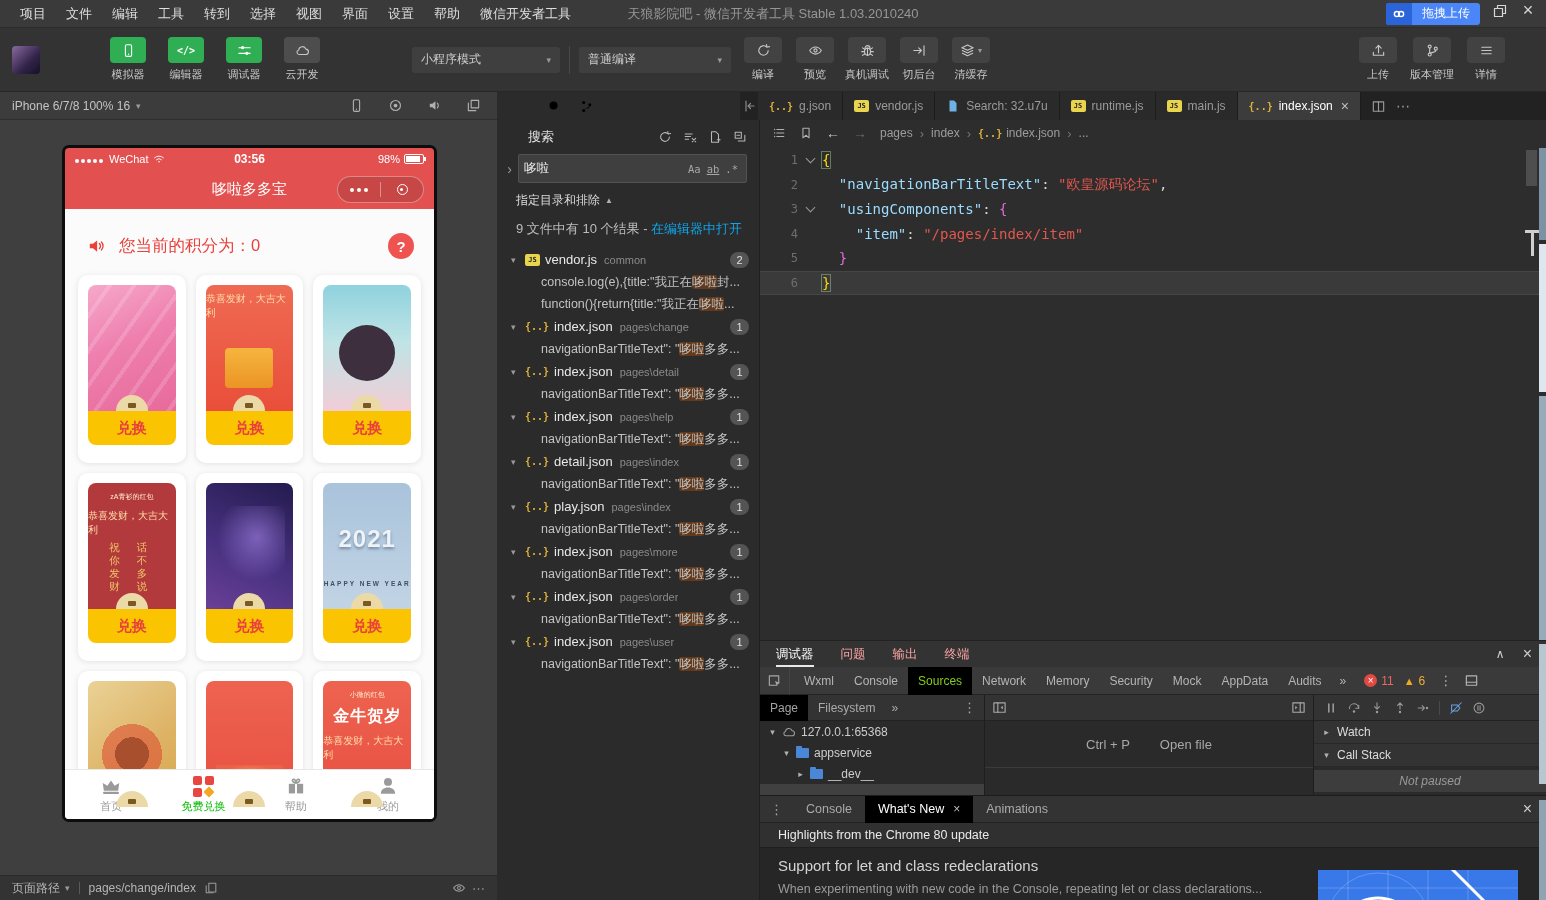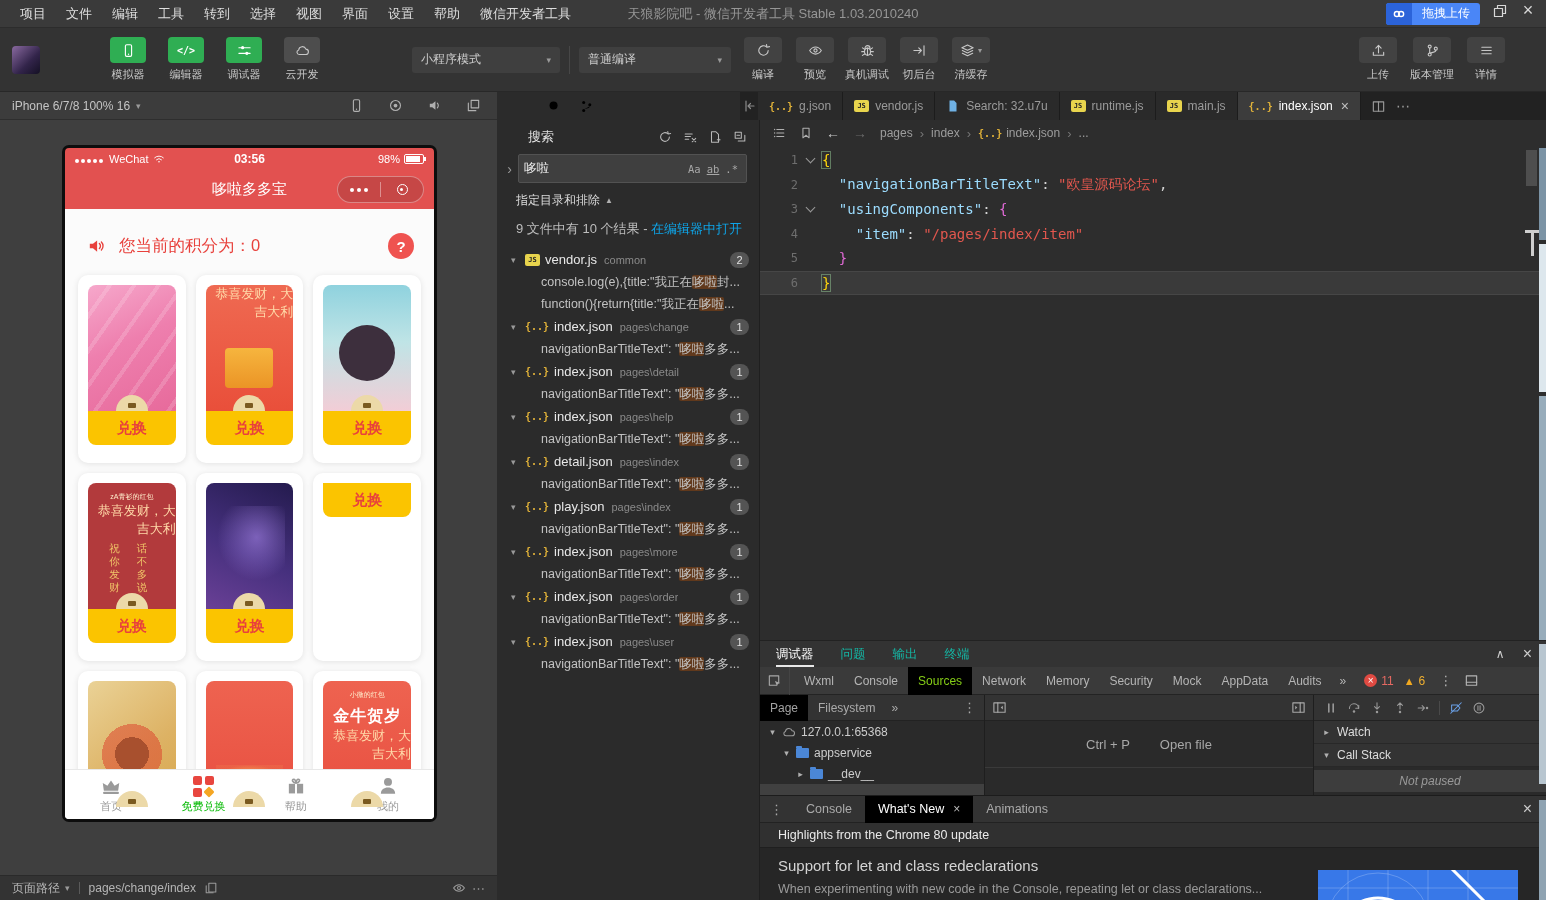--- a/index.html
+++ b/index.html
@@ -94,21 +94,21 @@
 .spk{color:#e8413c;width:18px;height:18px}
 .ptext{color:#e8413c;font-size:16.5px;margin-left:14px}
 .qbtn{margin-left:auto;width:26px;height:26px;border-radius:50%;background:#ef5350;color:#fff;font-size:15px;font-weight:bold;display:flex;align-items:center;justify-content:center}
 #cards{display:grid;grid-template-columns:repeat(3,1fr);gap:10px;padding:0 13px}
 .card{background:#fff;border-radius:10px;box-shadow:0 1px 6px rgba(0,0,0,.1);padding:10px;height:188px}
 .cimg{height:126px;border-radius:8px 8px 0 0;position:relative;overflow:hidden}
 .cbar{height:34px;background:#fbc400;border-radius:0 0 8px 8px;display:flex;align-items:center;justify-content:center;font-size:15px;font-weight:bold;color:#e8413c}
 .notch{position:absolute;bottom:0;left:50%;transform:translateX(-50%);width:32px;height:16px;border-radius:16px 16px 0 0;background:#ecd9a8;z-index:3}
 .notch::after{content:"";position:absolute;left:50%;bottom:3px;transform:translateX(-50%);width:8px;height:5px;background:#7a5a20;border-radius:1px}
 .cbadge{position:relative;z-index:2;margin-top:9px;font-size:7px;color:#ffeccB;text-align:center}
-.cover{position:relative;z-index:2;font-size:13px;color:#ffd9a8;text-align:right;margin-top:0}
+.cover{position:relative;z-index:2;font-size:10px;color:#ffd9a8;text-align:left;margin-top:7px}
 .cbig{position:relative;z-index:2;font-size:16px;color:#fff;font-weight:bold;text-align:center;margin-top:6px;letter-spacing:1px}
 .clines{position:relative;z-index:2;margin-top:4px;text-align:center;color:#f0c568;font-size:10.5px;line-height:13px;font-family:Liberation Sans, sans-serif;letter-spacing:7px}
 .csub{position:absolute;bottom:22px;width:100%;text-align:center;color:#3c4f66;font-size:6.5px;letter-spacing:2px;font-weight:bold;z-index:2}
 .img-anime-pink{background:linear-gradient(155deg,#f6a8cb,#ee7fae 45%,#e76a9b)}
 .img-anime-pink::after{content:"";position:absolute;inset:0;background:repeating-linear-gradient(125deg,transparent 0 16px,rgba(255,255,255,.16) 16px 20px)}
 .img-festive-red{background:linear-gradient(180deg,#ef6a52,#e94f3a)}
 .img-festive-red::before{content:"";position:absolute;left:50%;top:50%;width:48px;height:40px;margin-left:-24px;background:linear-gradient(#f6b53e,#eb9426);border-radius:4px}
 .img-anime-teal{background:linear-gradient(180deg,#8fd2de 0%,#bfe4e6 45%,#f2cdd6 100%)}
 .img-anime-teal::before{content:"";position:absolute;left:50%;top:32%;width:56px;height:56px;margin-left:-28px;border-radius:50%;background:#3d2f3d}
 .img-dark-red-text{background:#b23a3c}
@@ -185,21 +185,21 @@
 .tk-brace2{color:#e26ad7}
 .ed-sb{position:absolute;right:9px;top:30px;width:11px;height:36px;background:#4e4e4e}
 .tmark{position:absolute;right:6px;top:110px;width:16px}
 .tmark i{display:block;width:14px;height:3px;background:#cfcfcf;margin:0 auto}
 .tmark b{display:block;width:3px;height:23px;background:#cfcfcf;margin:0 auto}
 
 
 #dbg{top:640px;left:760px;right:0;height:155px;background:#333;border-top:1px solid #222}
 .dbg-tabs{height:26px;display:flex;align-items:center;padding-left:16px;background:#333}
 #dbgtabs{display:flex;gap:27px}
-.dbg-tab{font-size:12.5px;color:#14b8a6;height:26px;display:flex;align-items:center}
+.dbg-tab{font-size:12.5px;color:#fca5a5;height:26px;display:flex;align-items:center}
 .dbg-tab.on{color:#fff;box-shadow:inset 0 -2px 0 #e8e8e8}
 .dbg-right{margin-left:auto;display:flex;align-items:center;gap:18px;margin-right:14px;color:#cfcfcf}
 .dbg-min{font-size:12px}
 .dbg-close{font-size:16px}
 .dt-row{height:28px;background:#3a3a3a;border-bottom:1px solid #232323;display:flex;align-items:center}
 .dt-inspect{width:30px;height:28px;color:#a8a8a8;display:flex;align-items:center;justify-content:center;border-right:1px solid #444}
 .dt-inspect svg{width:15px;height:15px}
 #dttabs{display:flex;margin-left:4px}
 .dt-tab{padding:0 10px;height:28px;display:flex;align-items:center;font-size:12px;color:#b5b5b5;white-space:nowrap}
 .dt-tab.on{background:#000;color:#84cc16}
@@ -622,20 +622,25 @@
               </div>
               <div class="cbar">兑换</div>
             </div>
             <div class="card">
               <div class="cimg img-purple-galaxy">
                 <div class="notch"></div>
               </div>
               <div class="cbar">兑换</div>
             </div>
             <div class="card">
+              <div class="cimg img-newyear-blue">
+                <div class="cbig">2021</div>
+                <div class="csub">HAPPY NEW YEAR</div>
+                <div class="notch"></div>
+              </div>
               <div class="cbar">兑换</div>
             </div>
             <div class="card">
               <div class="cimg img-gold-bull">
                 <div class="notch"></div>
               </div>
               <div class="cbar">兑换</div>
             </div>
             <div class="card">
               <div class="cimg img-red-gold">

